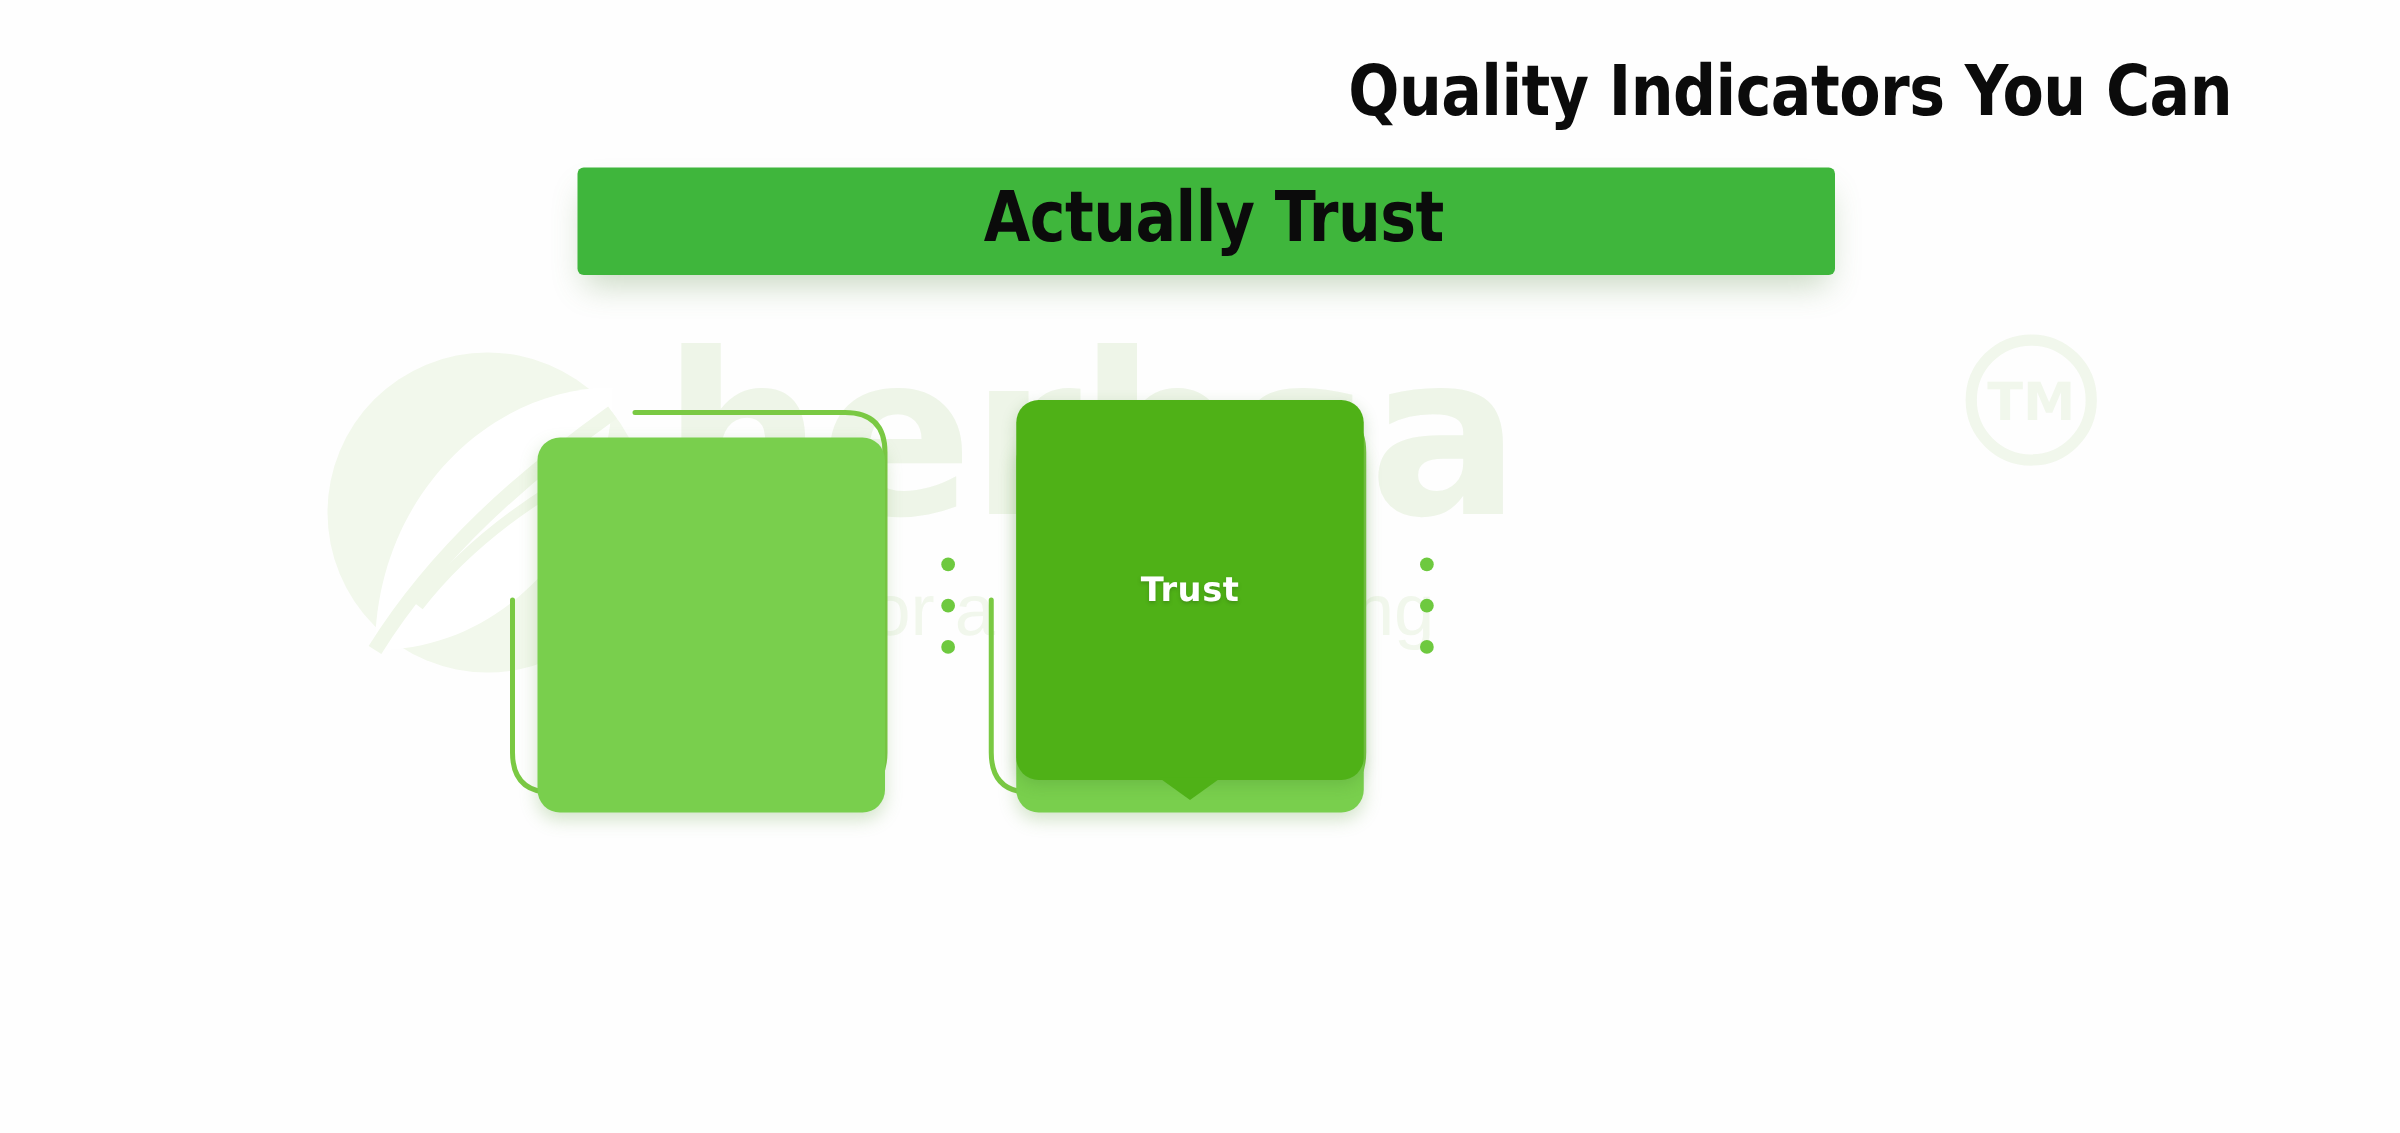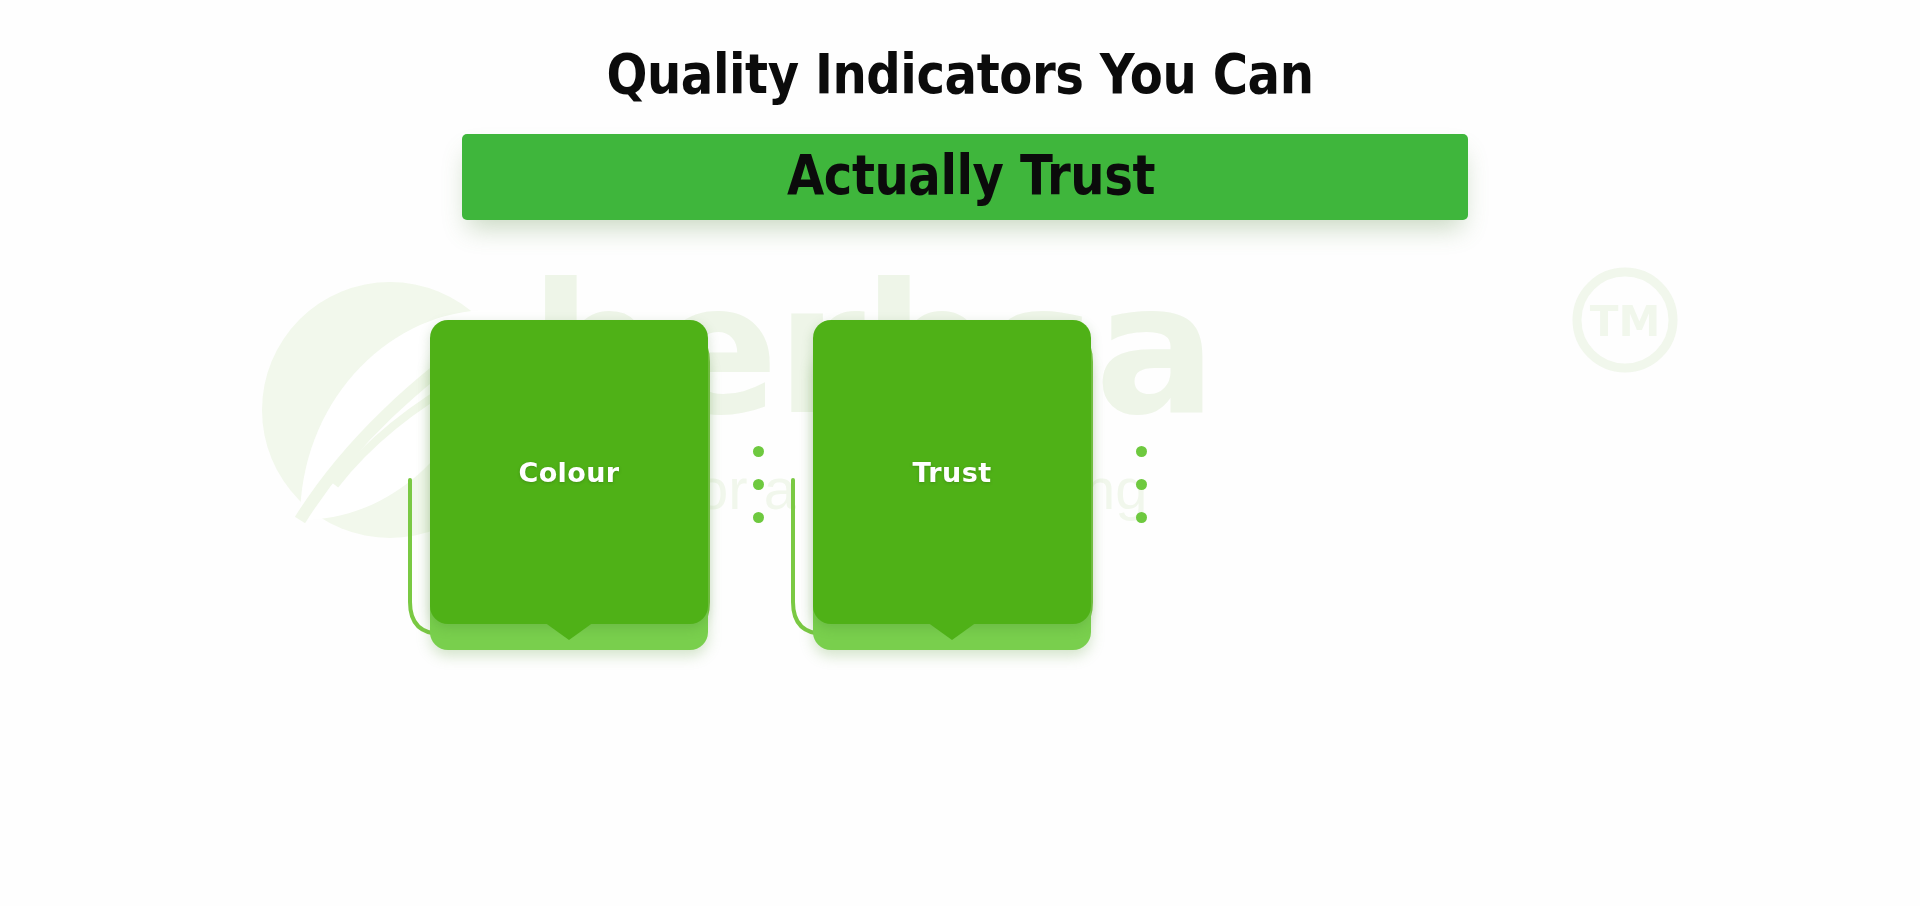--- a/index.html
+++ b/index.html
@@ -54,21 +54,21 @@
   }
   .wm-leaf { position: absolute; left: 10px; top: 20px; }
   .wm-tm   { position: absolute; left: 1330px; top: 10px; }
 
   
   .heading-wrap {
     position: absolute;
     left: 0; top: 0;
     width: 1920px;
     z-index: 4;
-    text-align: center;
+    text-align: right;
   }
   .heading-line1 {
     font-family: "DejaVu Sans", sans-serif;
     font-size: 56px;
     font-weight: 700;
     color: #0b0b0b;
     letter-spacing: -0.5px;
     line-height: 1;
     padding-top: 46px;
     transform: scaleX(0.86);
@@ -228,24 +228,20 @@
   </div>
 
   <div class="cards-row">
 
     <div class="card-unit u0">
       <svg class="frame-svg" viewBox="0 0 350 400">
         <path d="M118 20 L286 20 Q318 20 318 52 L318 292 Q318 324 286 324
                  L52 324 Q20 324 20 292 L20 170" fill="none" stroke="#7ac943" stroke-width="4" stroke-linecap="round"></path>
       </svg>
       <div class="slab"></div>
-      <div class="card">
-        <div class="card-label">Colour</div>
-        <div class="card-notch"></div>
-      </div>
       <div class="dots">
         <span class="dot"></span>
         <span class="dot"></span>
         <span class="dot"></span>
       </div>
     </div>
 
     <div class="card-unit u1">
       <svg class="frame-svg" viewBox="0 0 350 400">
         <path d="M118 20 L286 20 Q318 20 318 52 L318 292 Q318 324 286 324

